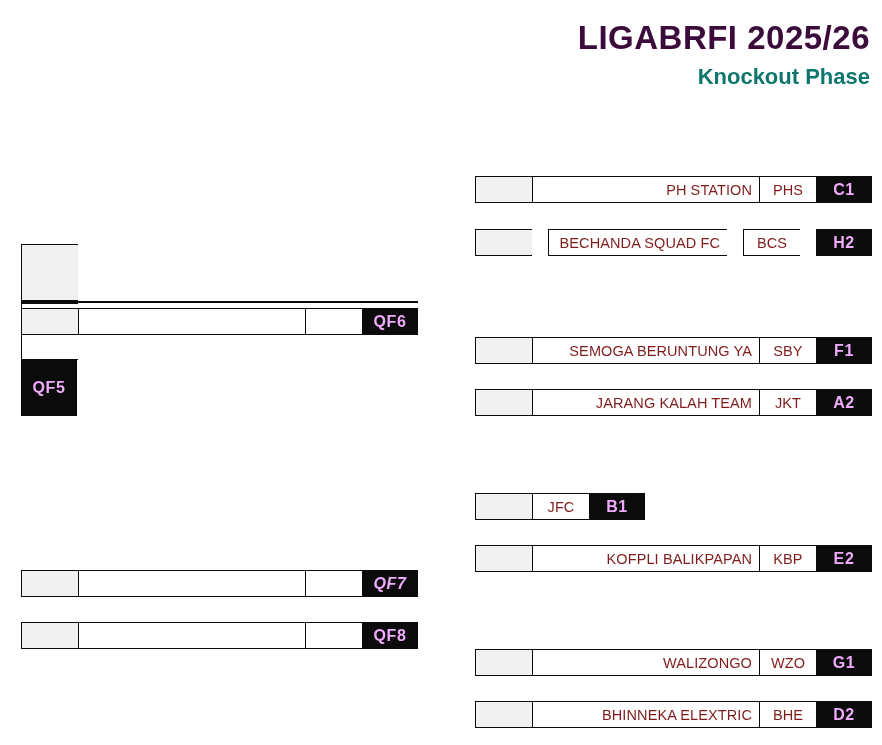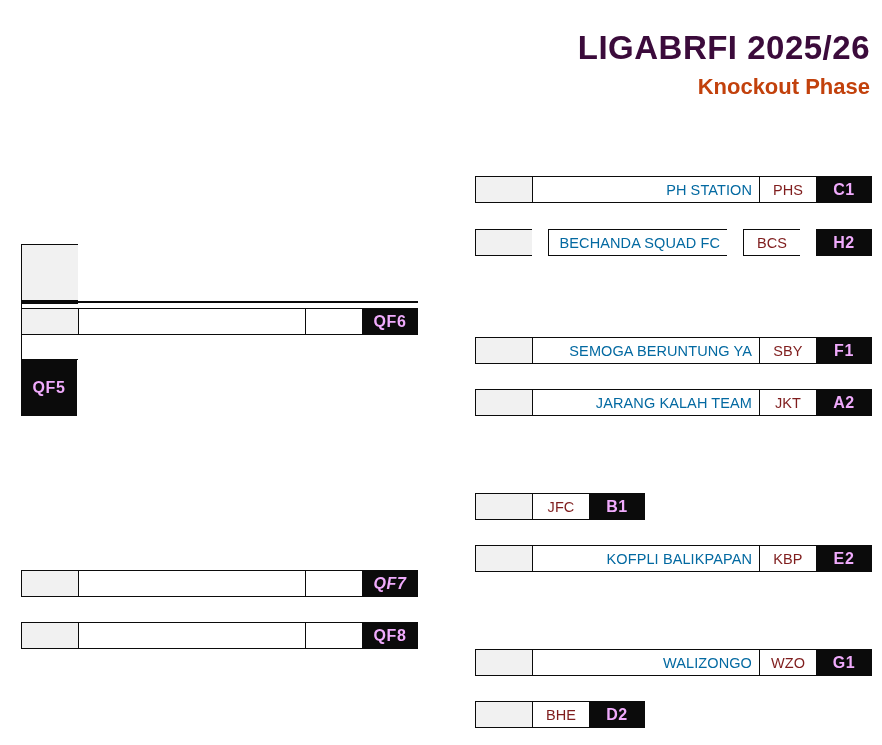--- a/index.html
+++ b/index.html
@@ -12,39 +12,39 @@
     background: #ffffff;
     font-family: "Liberation Sans", sans-serif;
     position: relative;
     overflow: hidden;
     -webkit-font-smoothing: antialiased;
   }
 
   
   .header {
     position: absolute;
-    top: 16px;
+    top: 6px;
     right: 12px;
     width: 860px;
     text-align: right;
     padding-top: 14px;
   }
   .title {
     font-size: 33px;
     font-weight: bold;
     letter-spacing: 0.5px;
     color: #3b0b3b;
     line-height: 1.1;
     margin: 0;
     white-space: nowrap;
   }
   .subtitle {
     font-size: 22px;
     font-weight: bold;
-    color: #c2410c;
+    color: #0f766e;
     line-height: 1.1;
     margin: 9px 0 0 0;
     white-space: nowrap;
   }
 
   
   .column {
     position: absolute;
   }
   .col-left  { left: 21px;  top: 0; width: 397px; }
@@ -71,21 +71,21 @@
     flex: 1 1 auto;
     background: #ffffff;
     border: 1px solid #0b0b0b;
     border-right: none;
     box-sizing: border-box;
     display: flex;
     align-items: center;
     justify-content: flex-end;
     padding-right: 7px;
     font-size: 14.5px;
-    color: #0369a1;
+    color: #7f1d1d;
     letter-spacing: 0.1px;
     white-space: nowrap;
     overflow: hidden;
   }
   .cell-abbr {
     width: 57px;
     flex: 0 0 57px;
     background: #ffffff;
     border: 1px solid #0b0b0b;
     border-right: none;
@@ -183,16 +183,17 @@
       <div class="cell-seed">E2</div>
     </div>
     <div class="match-row" style="top: 649px;">
       <div class="cell-score"></div>
       <div class="cell-name">WALIZONGO</div>
       <div class="cell-abbr">WZO</div>
       <div class="cell-seed">G1</div>
     </div>
     <div class="match-row" style="top: 701px;">
       <div class="cell-score"></div>
+      <div class="cell-name">BHINNEKA ELEXTRIC</div>
       <div class="cell-abbr">BHE</div>
       <div class="cell-seed">D2</div>
     </div>
   </div>
 
 </body></html>

